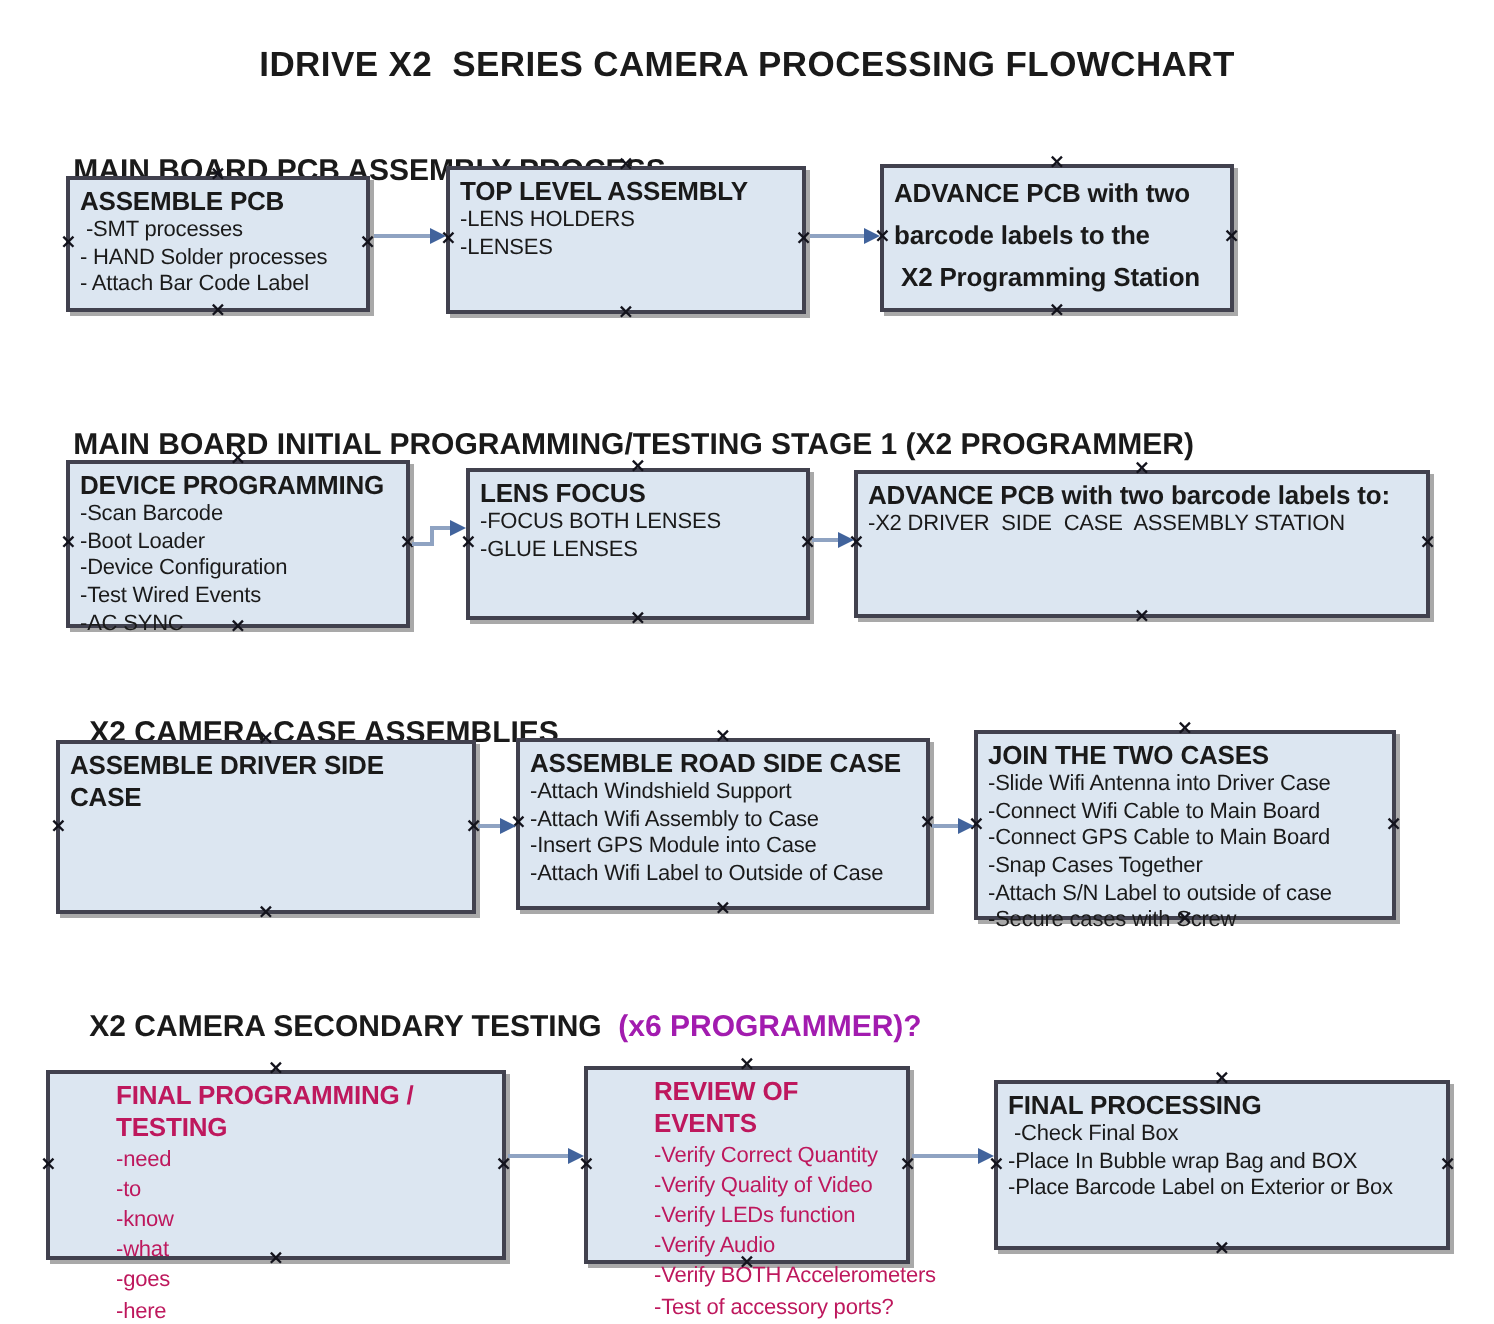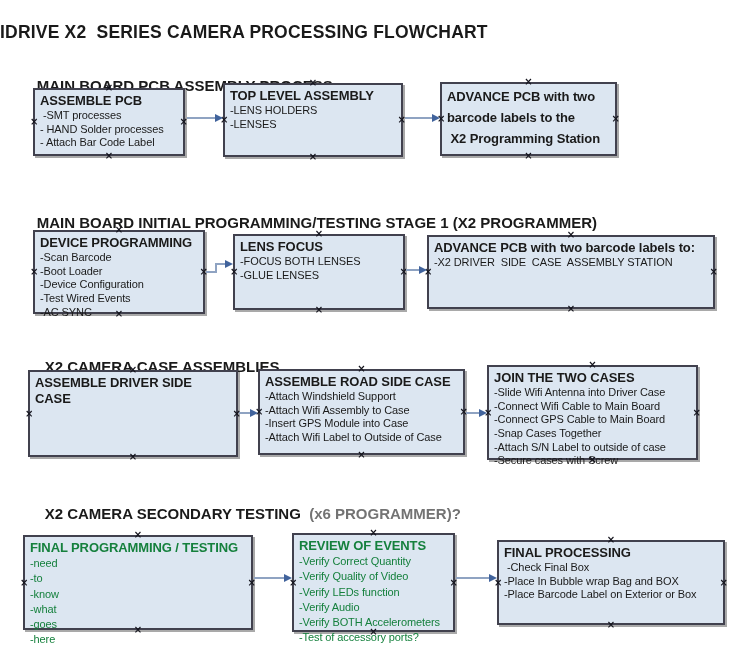--- a/index.html
+++ b/index.html
@@ -1,33 +1,33 @@
 <!DOCTYPE html>
 <html><head>
 <meta charset="utf-8">
 <style>
   html,body{margin:0;padding:0;background:#ffffff;}
   body{width:747px;height:662px;overflow:hidden;
        font-family:"Liberation Sans","DejaVu Sans",sans-serif;color:#1a1a1a;}
   .canvas{position:relative;width:747px;height:662px;background:#ffffff;}
 
-  .page-title{position:absolute;top:22px;left:0;width:747px;
+  .page-title{position:absolute;top:22px;left:0;width:747px;text-align:center;
        font-size:17.5px;font-weight:bold;white-space:pre;letter-spacing:.2px;}
 
   .sec-heading{position:absolute;font-size:15px;font-weight:bold;white-space:pre;}
-  .sec-heading .red-part{color:#737373;}
+  .sec-heading .red-part{color:#a21caf;}
 
   .fbox{position:absolute;background:#dce6f1;border:2px solid #41414e;
        box-shadow:2px 2px 0 #a9a9a9;box-sizing:border-box;
        padding:3px 5px 0 5px;overflow:visible;}
   .fbox-title{font-size:13px;font-weight:bold;line-height:1.25;
        white-space:pre-wrap;letter-spacing:-.1px;}
   .fbox-title.loose{line-height:1.6;}
   .fbox-item{font-size:11px;line-height:13.6px;white-space:pre;letter-spacing:-.1px;}
-  .fbox.red .fbox-title,.fbox.red .fbox-item{color:#15803d;}
+  .fbox.red .fbox-title,.fbox.red .fbox-item{color:#be185d;margin-left:28px;}
   .fbox.red .fbox-item{line-height:15.2px;}
 
   .handle{position:absolute;font-size:10px;line-height:1;color:#13131c;
        font-weight:bold;font-family:"DejaVu Sans",sans-serif;}
   .h-t{top:-7px;left:50%;transform:translateX(-50%);}
   .h-b{bottom:-7px;left:50%;transform:translateX(-50%);}
   .h-l{left:-5px;top:50%;transform:translateY(-50%);}
   .h-r{right:-5px;top:50%;transform:translateY(-50%);}
 
   .seg{position:absolute;background:#8fa3c2;}

